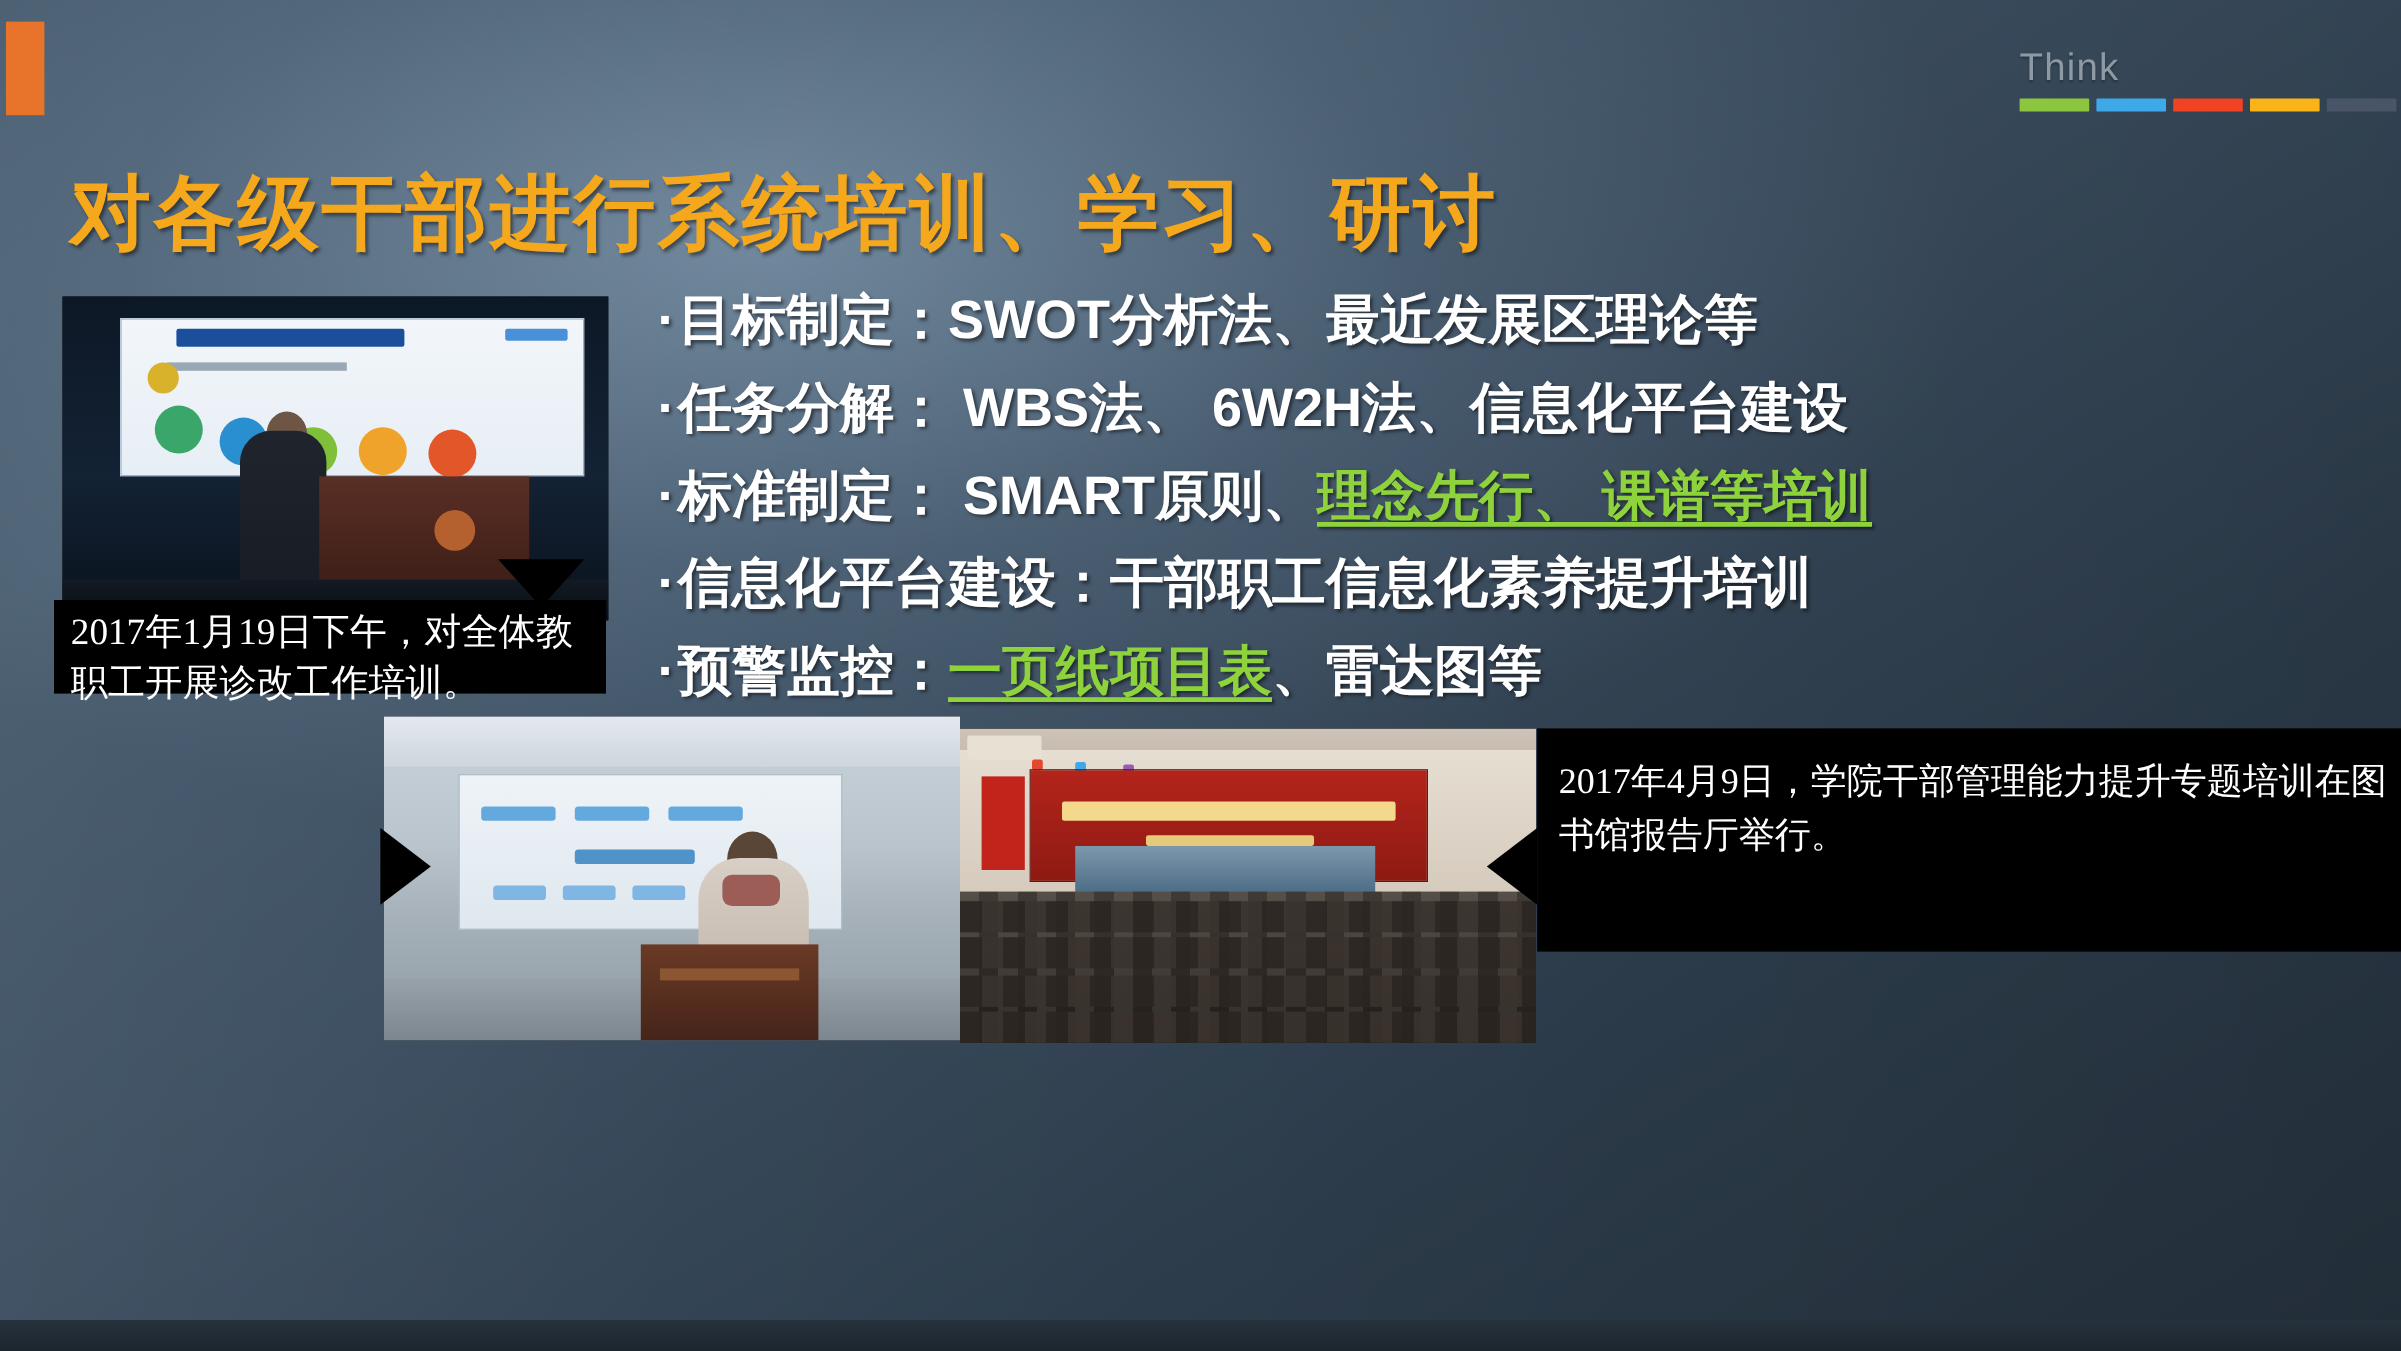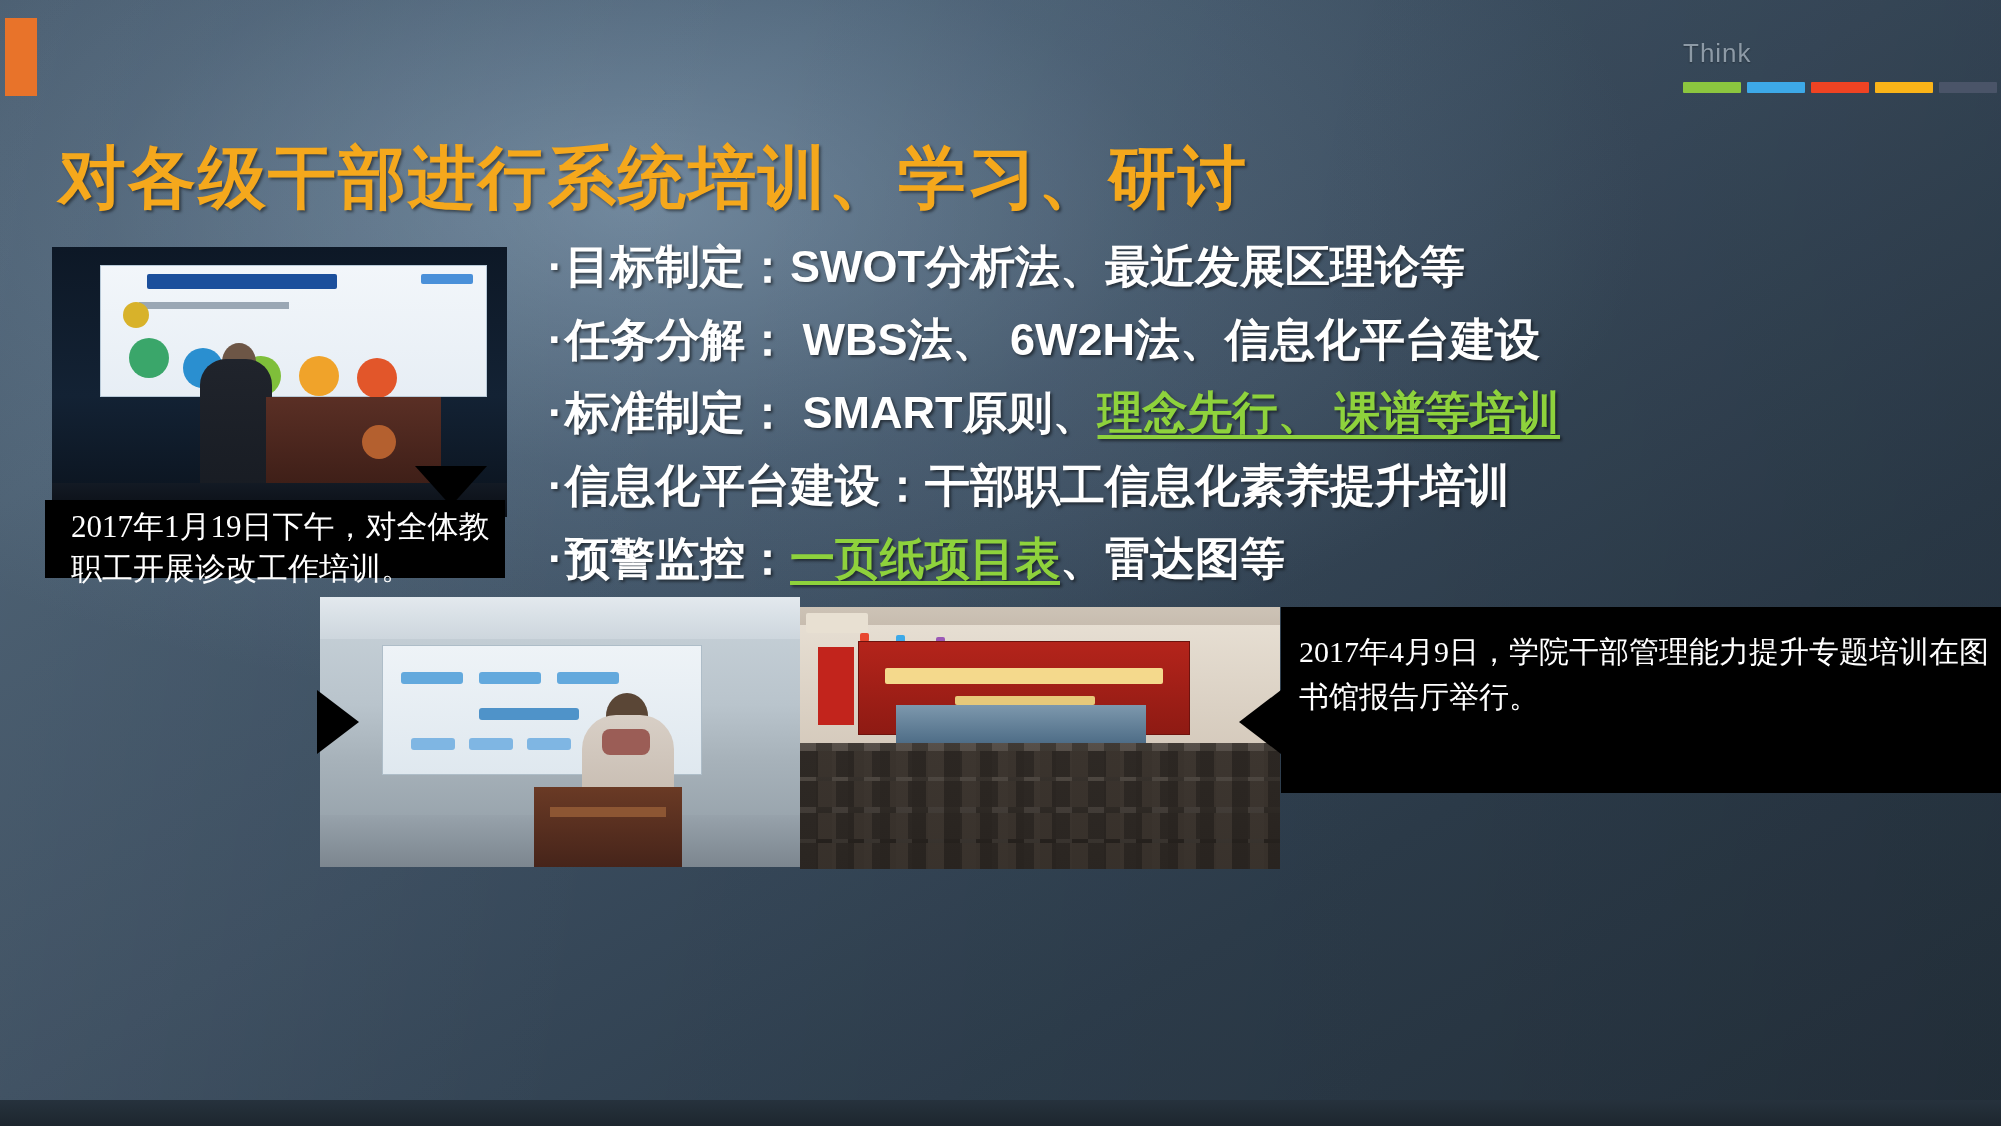--- a/index.html
+++ b/index.html
@@ -36,21 +36,21 @@
     font-size:68px;line-height:92px;color:#ffffff;
     font-weight:700;letter-spacing:1px;
     text-shadow:0 2px 4px rgba(0,0,0,0.45);
     white-space:nowrap;
   }
 
   
   .logo{position:absolute;right:14px;top:38px;width:400px;height:62px;}
   .logo-word{
     position:absolute;left:96px;top:0;
-    font-size:26px;color:#8d9aa6;letter-spacing:1px;
+    font-size:32px;color:#8d9aa6;letter-spacing:1px;
     text-shadow:0 1px 2px rgba(0,0,0,0.3);
   }
   .logo-bars{position:absolute;left:96px;top:44px;display:flex;gap:6px;}
   .logo-bars span{display:block;width:58px;height:11px;border-radius:1px;}
 
   
   .subtitle{
     position:absolute;left:58px;top:133px;
     font-size:68px;font-weight:700;color:#f5a81c;
     letter-spacing:2px;white-space:nowrap;
@@ -124,21 +124,21 @@
   #photo-lecture-1 .floor{
     position:absolute;left:0;bottom:0;width:100%;height:34px;
     background:linear-gradient(180deg,#131a24 0%,#090d13 100%);
   }
 
   
   .caption{
     position:absolute;background:#000000;color:#ffffff;
     font-family:"Liberation Serif","DejaVu Serif",serif;
     font-size:31px;line-height:42px;
-    padding:6px 10px 8px 26px;
+    padding:6px 10px 8px 14px;
     box-sizing:border-box;
   }
   #caption-lecture-1{left:45px;top:500px;width:460px;height:78px;}
 
   
   #photo-lecture-2{left:320px;top:597px;width:480px;height:270px;}
   #photo-lecture-2 .room{
     position:absolute;inset:0;
     background:linear-gradient(180deg,#c9d3da 0%,#b9c4cc 40%,#a7b2ba 60%,#8e9aa3 100%);
   }

